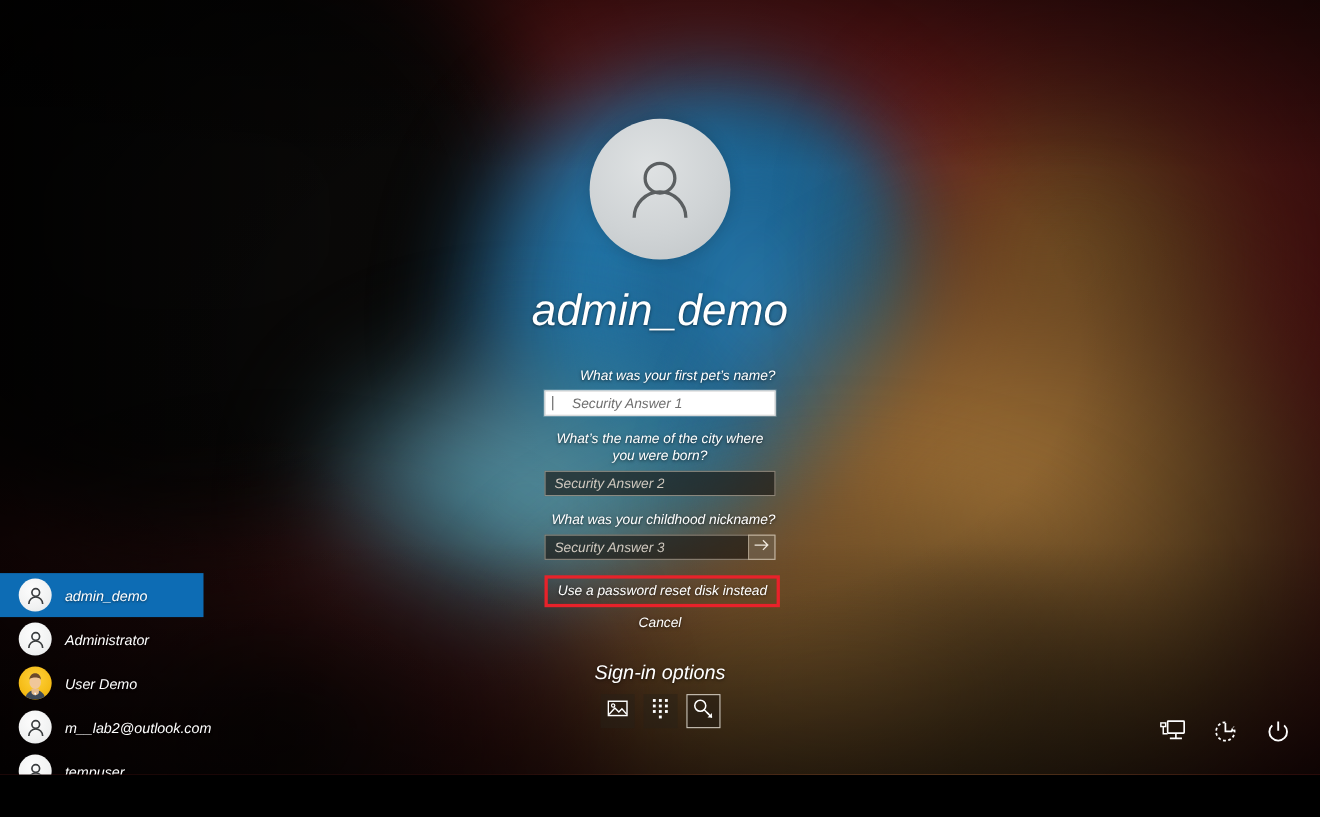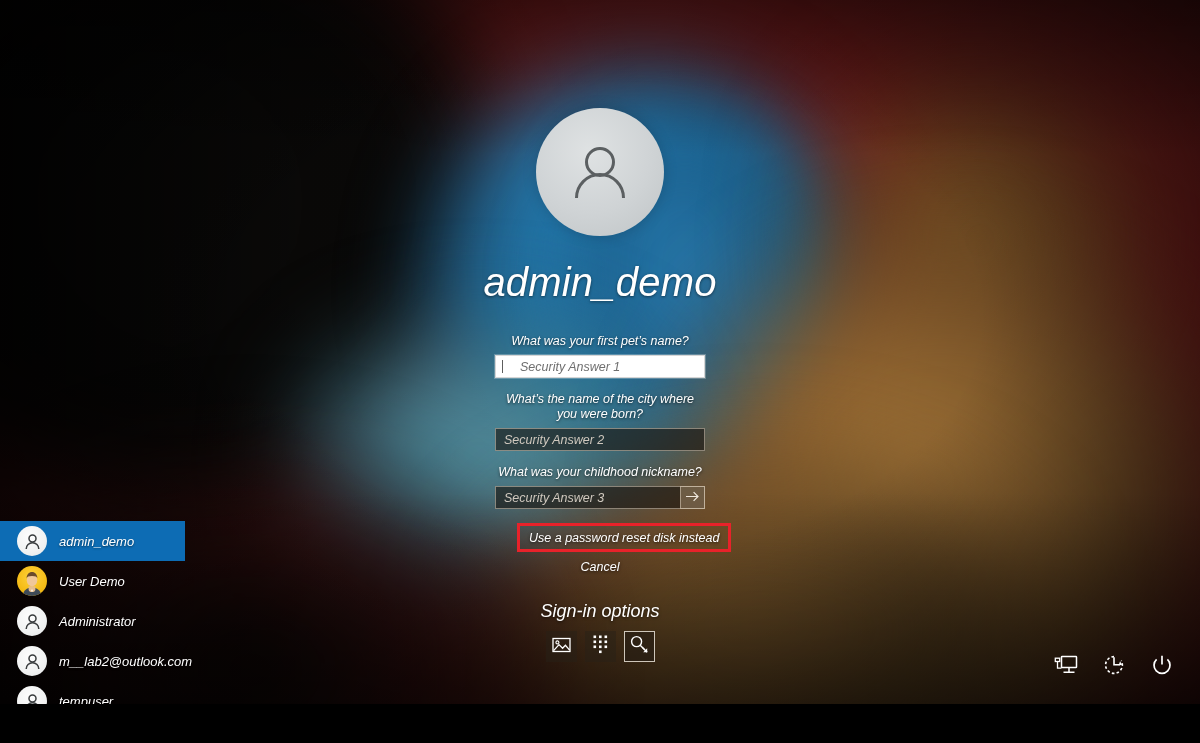--- a/index.html
+++ b/index.html
@@ -128,21 +128,21 @@
     margin-top: 32px;
     width: 210px;
   }
   .question {
     color: #ffffff;
     font-size: 12.5px;
     line-height: 15px;
     text-shadow: 0 1px 3px rgba(0,0,0,0.65);
     margin-bottom: 6px;
   }
-  .q-center { text-align: center; }
+  .q-center { text-align: right; }
   .q-left { text-align: center; }
 
   .answer-field {
     position: relative;
     height: 23px;
     box-sizing: border-box;
     display: flex;
     align-items: center;
     margin-bottom: 14px;
   }
@@ -179,21 +179,20 @@
     background: rgba(186,160,124,0.42);
     border: 1px solid rgba(219,206,188,0.55);
     display: flex;
     align-items: center;
     justify-content: center;
   }
 
   .link-row {
     margin-top: 1px;
     text-align: right;
-    margin-left: 22px;
   }
   .link-reset-wrap {
     display: inline-block;
     padding: 3px 9px 4px 9px;
     border: 3px solid #e8222a;
     line-height: 1;
   }
   .link-text {
     color: #ffffff;
     font-size: 12.5px;
@@ -409,49 +408,49 @@
       <span class="u-avatar">
         <svg width="19" height="19" viewBox="0 0 19 19" aria-hidden="true">
           <circle cx="9.5" cy="6.6" r="3.5" fill="none" stroke="#3a3d3f" stroke-width="1.5"></circle>
           <path d="M3.2 17 a6.3 6.3 0 0 1 12.6 0" fill="none" stroke="#3a3d3f" stroke-width="1.5"></path>
         </svg>
       </span>
       <span class="u-name">admin_demo</span>
     </div>
 
     <div class="user-row">
+      <span class="u-avatar">
+        <svg width="19" height="19" viewBox="0 0 19 19" aria-hidden="true">
+          <circle cx="9.5" cy="6.6" r="3.5" fill="none" stroke="#3a3d3f" stroke-width="1.5"></circle>
+          <path d="M3.2 17 a6.3 6.3 0 0 1 12.6 0" fill="none" stroke="#3a3d3f" stroke-width="1.5"></path>
+        </svg>
+      </span>
+      <span class="u-name">Administrator</span>
+    </div>
+
+    <div class="user-row">
       <span class="u-avatar photo">
         <svg width="30" height="30" viewBox="0 0 30 30" aria-hidden="true">
           <path d="M6 30 c0-5.4 4-8.4 9-8.4 s9 3 9 8.4 z" fill="#3e4a58"></path>
           <path d="M11.6 20.2 h6.8 v3.2 c0 1.6-1.6 2.6-3.4 2.6 s-3.4-1-3.4-2.6 z" fill="#e6bd8e"></path>
           <ellipse cx="15" cy="14.2" rx="5.2" ry="6.2" fill="#f0c79a"></ellipse>
           <path d="M9.6 12.6 c0-4.2 2.4-6.6 5.4-6.6 s5.4 2.4 5.4 6.6 c0-1.8-2.2-2.6-5.4-2.6 s-5.4 0.8-5.4 2.6 z" fill="#6b4a2c"></path>
           <path d="M14 23.8 l1 2.4 l1-2.4 z" fill="#ffffff"></path>
         </svg>
       </span>
       <span class="u-name">User Demo</span>
     </div>
 
     <div class="user-row">
       <span class="u-avatar">
         <svg width="19" height="19" viewBox="0 0 19 19" aria-hidden="true">
           <circle cx="9.5" cy="6.6" r="3.5" fill="none" stroke="#3a3d3f" stroke-width="1.5"></circle>
           <path d="M3.2 17 a6.3 6.3 0 0 1 12.6 0" fill="none" stroke="#3a3d3f" stroke-width="1.5"></path>
         </svg>
       </span>
-      <span class="u-name">Administrator</span>
-    </div>
-
-    <div class="user-row">
-      <span class="u-avatar">
-        <svg width="19" height="19" viewBox="0 0 19 19" aria-hidden="true">
-          <circle cx="9.5" cy="6.6" r="3.5" fill="none" stroke="#3a3d3f" stroke-width="1.5"></circle>
-          <path d="M3.2 17 a6.3 6.3 0 0 1 12.6 0" fill="none" stroke="#3a3d3f" stroke-width="1.5"></path>
-        </svg>
-      </span>
       <span class="u-name">m__lab2@outlook.com</span>
     </div>
 
     <div class="user-row">
       <span class="u-avatar">
         <svg width="19" height="19" viewBox="0 0 19 19" aria-hidden="true">
           <circle cx="9.5" cy="6.6" r="3.5" fill="none" stroke="#3a3d3f" stroke-width="1.5"></circle>
           <path d="M3.2 17 a6.3 6.3 0 0 1 12.6 0" fill="none" stroke="#3a3d3f" stroke-width="1.5"></path>
         </svg>
       </span>

